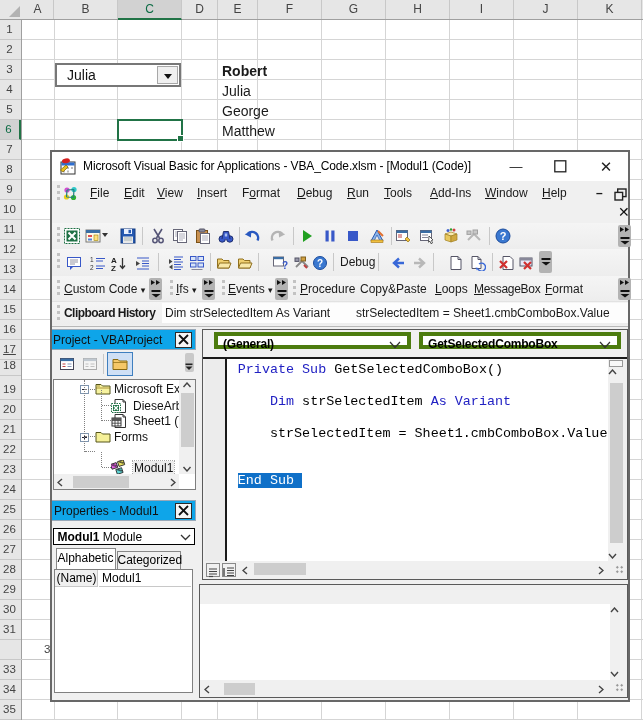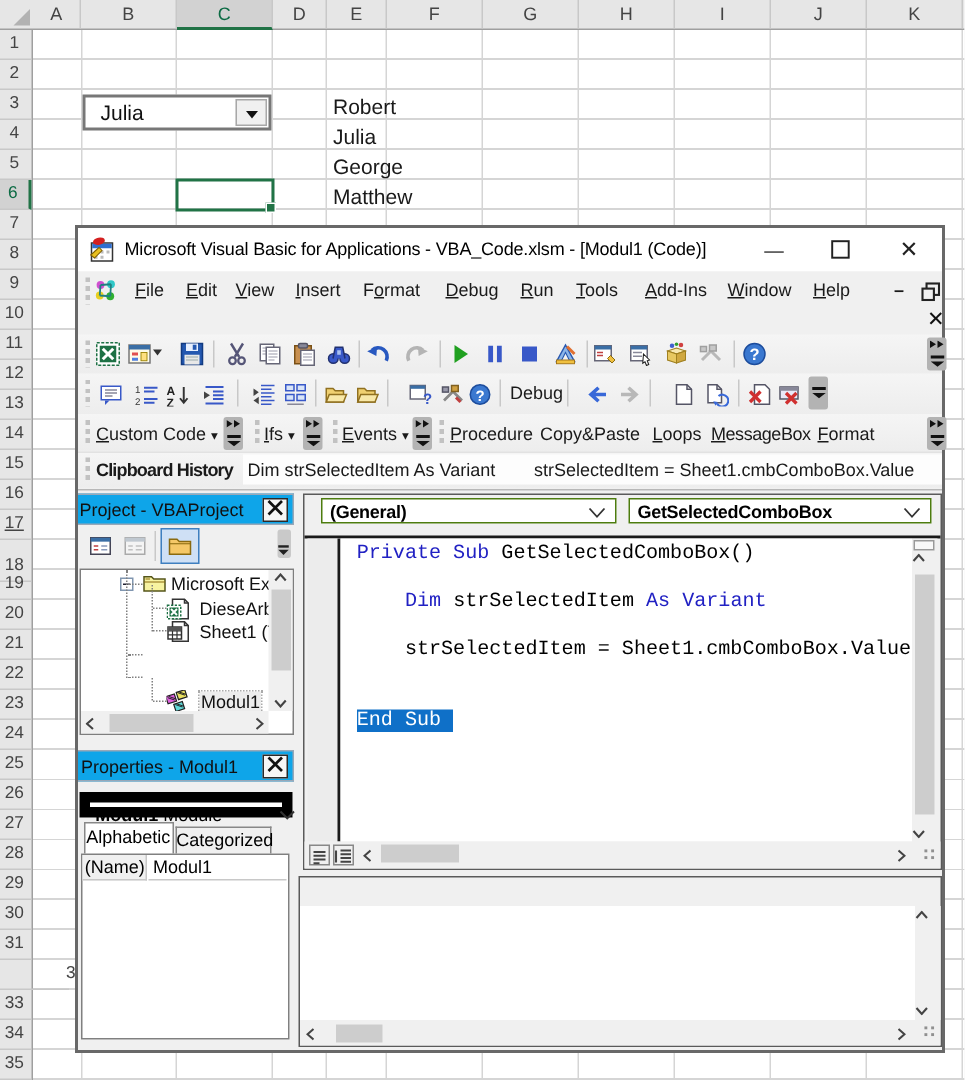--- a/index.html
+++ b/index.html
@@ -56,21 +56,21 @@
 .pmbox.plus b{position:absolute;left:3px;top:1px;width:1px;height:5px;background:#223;}
 .tic{position:absolute;top:-1px;width:16px;height:16px;}
 .ttext{position:absolute;top:0;font-size:12px;color:#111;white-space:nowrap;}
 .dotv{width:1px;border-left:1px dotted #808080;}
 .doth{height:1px;border-top:1px dotted #808080;}
 .vsb{background:#f0f0f0;}
 .hsb{background:#f0f0f0;}
 .sbarr{position:absolute;left:50%;transform:translateX(-50%);line-height:0;}
 .hsb .sbarr,#codewin .sbarr,#immwin .sbarr{transform:none;left:auto;}
 #codewin{left:150px;top:2px;width:426px;height:251px;background:#f0f0f0;border:1px solid #5a5a5a;}
-.combo{height:17.5px;background:#fff;border:1px solid #4d7c0f;}
+.combo{height:17.5px;background:#fff;border:4px solid #4d7c0f;}
 .ctxt{position:absolute;left:5px;top:1.5px;font-size:12px;font-weight:bold;letter-spacing:-0.2px;color:#000;white-space:nowrap;}
 .cArr2{position:absolute;top:5px;}
 #codetext{left:24px;top:28.5px;width:381px;height:202px;background:#fff;font-family:"Liberation Mono",monospace;font-size:13.4px;line-height:15.9px;padding:3.5px 0 0 10.8px;color:#000;white-space:pre;}
 .kw{color:#2121c3;}
 .selblue{background:#0f70c8;color:#fff;}
 .minibtn{top:2px;width:14px;height:14px;background:#f0f0f0;border:1px solid #888;}
 .gripdots{width:9px;height:9px;background-image:radial-gradient(circle,#909090 1px,transparent 1.2px);background-size:4.5px 4.5px;}
 #immwin{left:147px;top:257px;width:429px;height:114px;background:#f0f0f0;border:1px solid #5a5a5a;}
 </style>
 </head>
@@ -113,40 +113,40 @@
     <div class="abs rh" style="top:160px;">8</div>
     <div class="abs rh" style="top:180px;">9</div>
     <div class="abs rh" style="top:200px;">10</div>
     <div class="abs rh" style="top:220px;">11</div>
     <div class="abs rh" style="top:240px;">12</div>
     <div class="abs rh" style="top:260px;">13</div>
     <div class="abs rh" style="top:280px;">14</div>
     <div class="abs rh" style="top:300px;">15</div>
     <div class="abs rh" style="top:320px;">16</div>
     <div class="abs rh" style="top:340px;text-decoration:underline;">17</div>
-    <div class="abs rh" style="top:368px;">18</div>
+    <div class="abs rh" style="top:356px;">18</div>
     <div class="abs rh" style="top:380px;">19</div>
     <div class="abs rh" style="top:400px;">20</div>
     <div class="abs rh" style="top:420px;">21</div>
     <div class="abs rh" style="top:440px;">22</div>
     <div class="abs rh" style="top:460px;">23</div>
     <div class="abs rh" style="top:480px;">24</div>
     <div class="abs rh" style="top:500px;">25</div>
     <div class="abs rh" style="top:520px;">26</div>
     <div class="abs rh" style="top:540px;">27</div>
     <div class="abs rh" style="top:560px;">28</div>
     <div class="abs rh" style="top:580px;">29</div>
     <div class="abs rh" style="top:600px;">30</div>
     <div class="abs rh" style="top:620px;">31</div>
     <div class="abs rh" style="top:640px;padding-left:44px;">32</div>
     <div class="abs rh" style="top:660px;">33</div>
     <div class="abs rh" style="top:680px;">34</div>
     <div class="abs rh" style="top:700px;">35</div>
   </div>
-<div class="abs cellname" style="left:222px;top:63px;">Robert</div>
+<div class="abs cellname" style="left:222px;top:63px;font-weight:bold;">Robert</div>
 <div class="abs cellname" style="left:222px;top:83px;">Julia</div>
 <div class="abs cellname" style="left:222px;top:103px;">George</div>
 <div class="abs cellname" style="left:222px;top:123px;">Matthew</div>
 <div class="abs" id="c6sel"></div>
 <div class="abs" id="shcombo">
     <span class="txt">Julia</span>
     <span class="btn"></span>
   </div>
 
 <div class="abs" id="vba">
@@ -517,20 +517,30 @@
   <div class="abs treerow" style="top:34px;">
           <svg class="tic" style="left:57px;" viewBox="0 0 16 16">
             <path d="M4,1.5 L12,1.5 L14.5,4 L14.5,14.5 L4,14.5 Z" fill="#fff" stroke="#333"></path>
             <path d="M12,1.5 L12,4 L14.5,4" fill="none" stroke="#333"></path>
             <rect x="1" y="5" width="9" height="8" fill="#fff" stroke="#333"></rect>
             <path d="M1,7.6 h9 M1,10.2 h9 M4,5 v8 M7,5 v8" stroke="#333" stroke-width="0.8"></path>
             <rect x="1" y="5" width="9" height="2.6" fill="#555"></rect>
           </svg>
           <span class="ttext" style="left:79px;">Sheet1 (T</span>
         </div>
+  <div class="abs treerow" style="top:49.5px;">
+          <span class="pmbox plus" style="left:26px;">
+            <i></i>
+            <b></b>
+          </span>
+          <svg class="tic" style="left:41px;" viewBox="0 0 16 16">
+            <path d="M1,13 L1,3.5 L6,3.5 L7.5,5 L15,5 L15,13 Z" fill="#f5f098" stroke="#55551a"></path>
+          </svg>
+          <span class="ttext" style="left:60px;">Forms</span>
+        </div>
   <div class="abs treerow" style="top:80.5px;">
           <svg class="tic" style="left:57px;" viewBox="0 0 16 16">
             <g transform="rotate(-18 8 8)">
               <rect x="1" y="2" width="6" height="5" fill="#e060e0" stroke="#222" stroke-width="0.8"></rect>
               <rect x="8.5" y="1.5" width="6" height="5" fill="#e8e060" stroke="#222" stroke-width="0.8"></rect>
               <rect x="4.5" y="8.5" width="6" height="5" fill="#60d8d8" stroke="#222" stroke-width="0.8"></rect>
               <path d="M2,3 l4,3 M3,2.5 l4,3 M9.5,2 l4,3 M10.5,1.8 l4,3 M5.5,9 l4,3 M6.5,8.8 l4,3" stroke="#222" stroke-width="0.6"></path>
             </g>
           </svg>
           <span class="ttext" style="left:79px;background:#ececec;outline:1px dotted #aaa;padding:0 1px;">Modul1</span>
@@ -563,21 +573,21 @@
             </svg></span>
   </div>
  </div>
 
  <div class="abs paneltitle" style="left:0;top:173px;width:144px;">
   <span class="ptxt">Properties - Modul1</span>
   <span class="xbtn" style="left:123px;"><svg width="11" height="11" viewBox="0 0 11 11">
             <path d="M1,1 L10,10 M10,1 L1,10" stroke="#111" stroke-width="1.8"></path>
           </svg></span>
  </div>
- <div class="abs" style="left:0.5px;top:200.5px;width:142px;height:17px;background:#fff;border:7px solid #000000;">
+ <div class="abs" style="left:0.5px;top:200.5px;width:142px;height:17px;background:#fff;border:1px solid #000000;">
   <span class="abs" style="left:4px;top:1px;font-size:12px;"><b>Modul1</b> Module</span>
   <svg style="position:absolute;left:126px;top:5px" width="11" height="7" viewBox="0 0 11 7">
           <path d="M1,1 L5.5,5.5 L10,1" fill="none" stroke="#333" stroke-width="1.3"></path>
         </svg>
  </div>
  <div class="abs" style="left:3.5px;top:220.5px;width:60px;height:22px;background:#fff;border:1px solid #888;border-bottom:none;font-size:12px;text-align:center;line-height:19px;">Alphabetic</div>
  <div class="abs" style="left:64.5px;top:223.5px;width:64px;height:19px;background:#f0f0f0;border:1px solid #888;border-bottom:none;font-size:12px;text-align:center;line-height:17px;">Categorized</div>
  <div class="abs" style="left:1.5px;top:242px;width:139.5px;height:123.5px;background:#fff;border:1.5px solid #808080;">
   <span class="abs" style="left:0;top:0;width:43.5px;height:16.5px;background:#f0f0f0;border-right:1px solid #c8c8c8;border-bottom:1px solid #c8c8c8;font-size:12px;padding:1px 0 0 2px;">(Name)</span>
   <span class="abs" style="left:44.5px;top:0;width:92px;height:16.5px;border-bottom:1px solid #c8c8c8;font-size:12px;padding:1px 0 0 3px;">Modul1</span>

